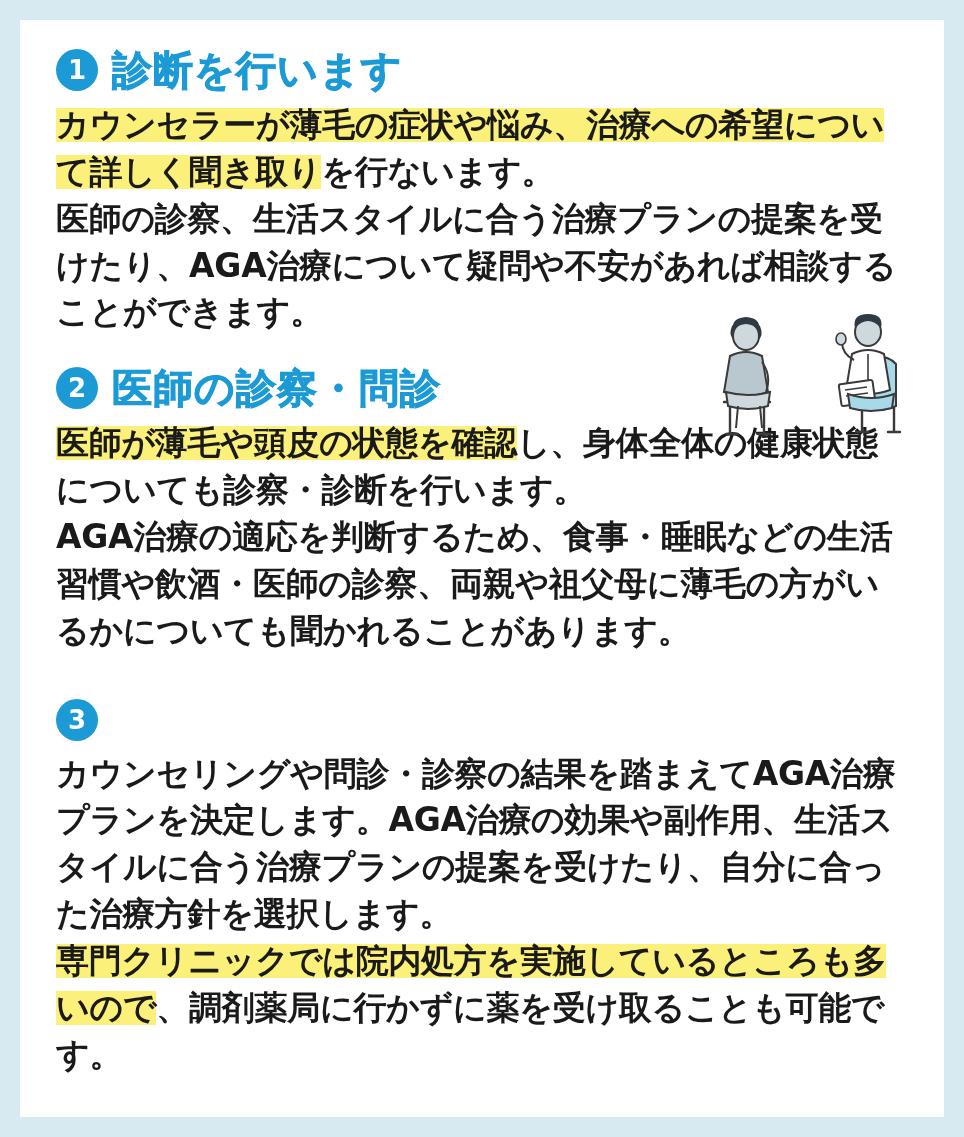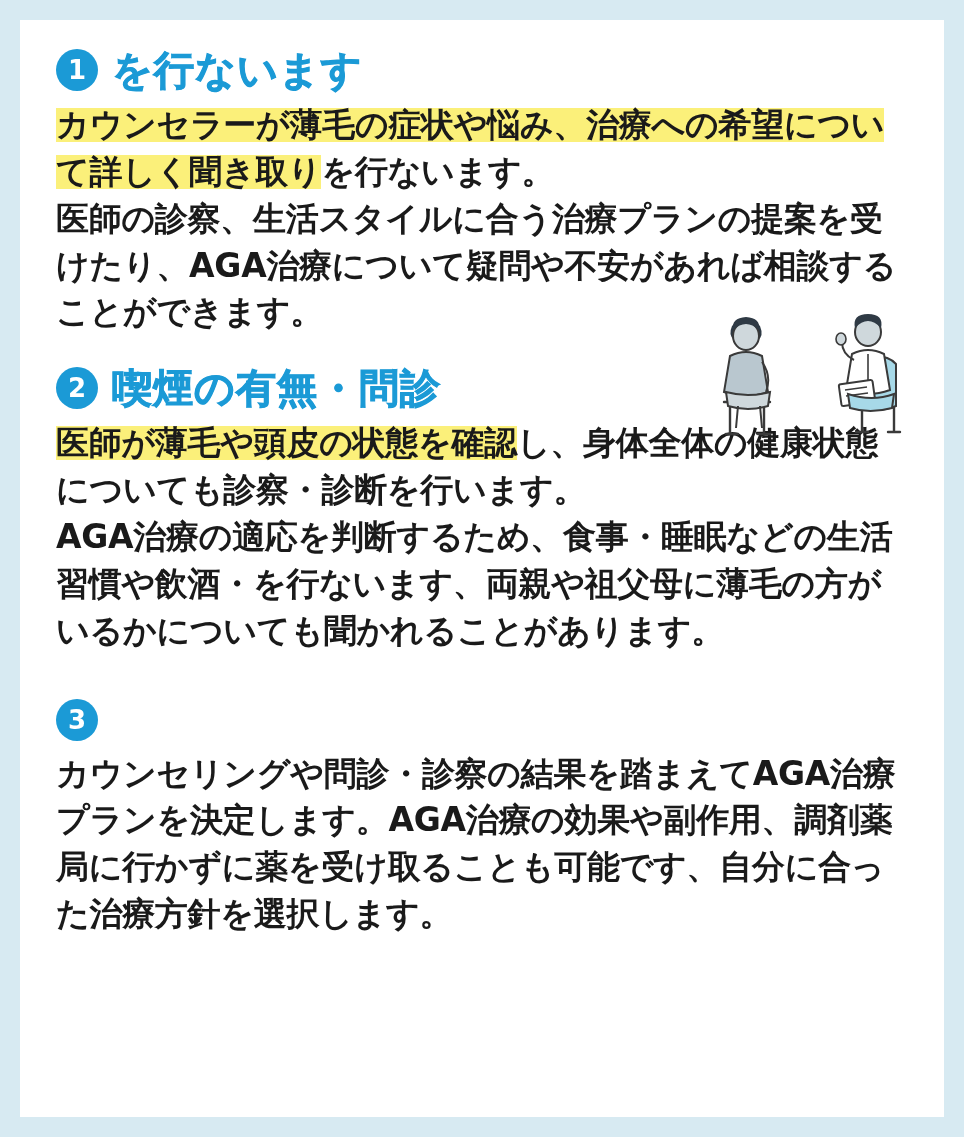--- a/index.html
+++ b/index.html
@@ -83,48 +83,51 @@
   }
 </style>
 </head>
 <body>
 
 <div class="page">
 
   <div class="section">
     <div class="heading">
       <div class="num-badge">1</div>
-      <div class="heading-text">を行ないます</div>
+      <div class="heading-text">診断を行います</div>
     </div>
     <p class="body-text para">
       <span class="hl">カウンセラーが薄毛の症状や悩み、治療への希望について詳しく聞き取り</span><span>を行ないます。</span>
     </p>
     <p class="body-text para">医師の診察、生活スタイルに合う治療プランの提案を受けたり、AGA治療について疑問や不安があれば相談することができます。</p>
   </div>
 
   <div class="gap-md"></div>
 
   <div class="section">
     <div class="heading">
       <div class="num-badge">2</div>
-      <div class="heading-text">喫煙の有無・問診</div>
+      <div class="heading-text">医師の診察・問診</div>
     </div>
     <p class="body-text para">
       <span class="hl">医師が薄毛や頭皮の状態を確認</span><span>し、身体全体の健康状態についても診察・診断を行います。</span>
     </p>
-    <p class="body-text para">AGA治療の適応を判断するため、食事・睡眠などの生活習慣や飲酒・を行ないます、両親や祖父母に薄毛の方がいるかについても聞かれることがあります。</p>
+    <p class="body-text para">AGA治療の適応を判断するため、食事・睡眠などの生活習慣や飲酒・医師の診察、両親や祖父母に薄毛の方がいるかについても聞かれることがあります。</p>
   </div>
 
   <div class="gap-lg"></div>
 
   <div class="section">
     <div class="heading">
       <div class="num-badge">3</div>
     </div>
-    <p class="body-text para">カウンセリングや問診・診察の結果を踏まえてAGA治療プランを決定します。AGA治療の効果や副作用、調剤薬局に行かずに薬を受け取ることも可能です、自分に合った治療方針を選択します。</p>
+    <p class="body-text para">カウンセリングや問診・診察の結果を踏まえてAGA治療プランを決定します。AGA治療の効果や副作用、生活スタイルに合う治療プランの提案を受けたり、自分に合った治療方針を選択します。</p>
+    <p class="body-text para">
+      <span class="hl">専門クリニックでは院内処方を実施しているところも多いので</span><span>、調剤薬局に行かずに薬を受け取ることも可能です。</span>
+    </p>
   </div>
 
   <div class="illus">
     <svg width="196" height="136" viewBox="0 0 196 136" xmlns="http://www.w3.org/2000/svg">
 
       <g>
 
         <path d="M18 98 L18 128 M14 128 L26 128" stroke="#3a3a3a" stroke-width="2.4" fill="none" stroke-linecap="round"></path>
         <path d="M52 98 L52 128 M46 128 L58 128" stroke="#3a3a3a" stroke-width="2.4" fill="none" stroke-linecap="round"></path>
         <path d="M12 96 L58 96" stroke="#3a3a3a" stroke-width="2.4" fill="none" stroke-linecap="round"></path>

